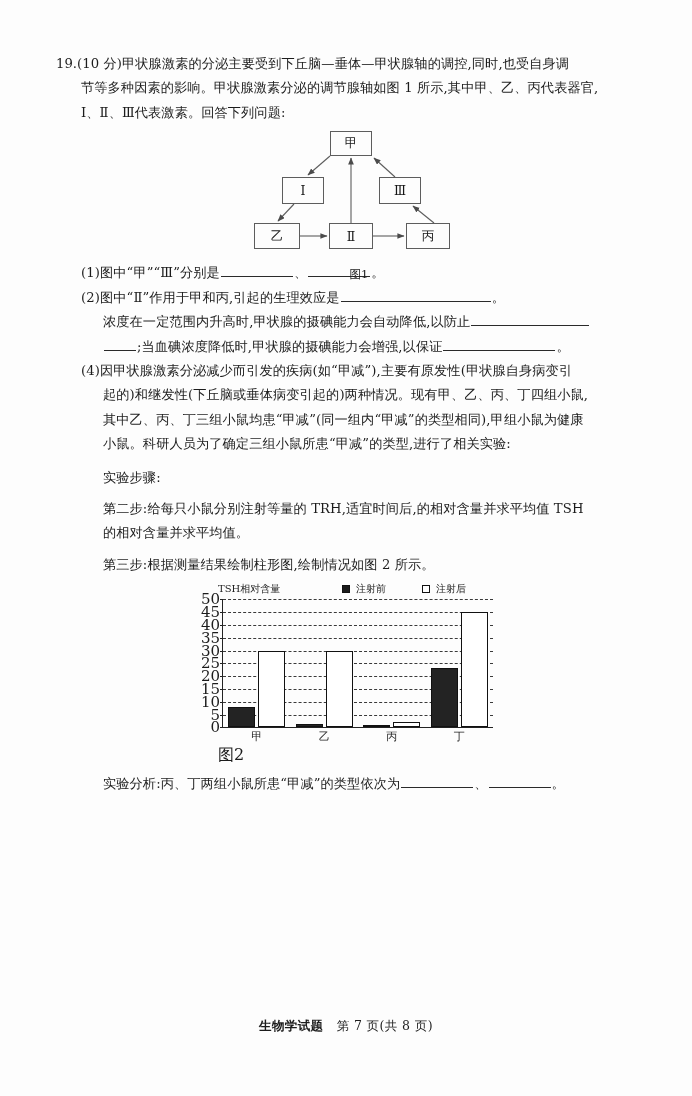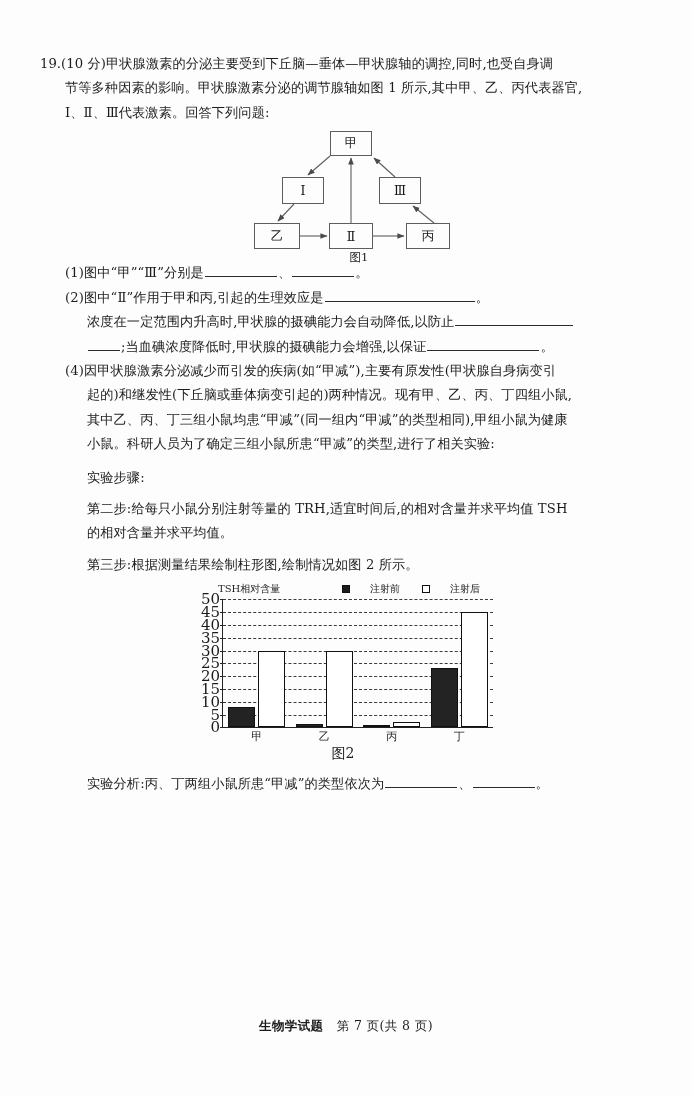--- a/index.html
+++ b/index.html
@@ -33,20 +33,21 @@
   
   .q-block {
     font-size: 13.2px;
     line-height: 1.85;
     letter-spacing: 0.1px;
     text-align: justify;
   }
   .q-line {
     display: block;
     white-space: nowrap;
+    margin-left: 16px;
   }
   .indent-1 { padding-left: 25px; }
   .indent-2 { padding-left: 47px; }
 
   .num-label { letter-spacing: 0; }
 
   
   .blank {
     display: inline-block;
     border-bottom: 1px solid #2a2a2a;
@@ -85,20 +86,21 @@
     justify-content: center;
     font-size: 12.5px;
     font-family: "DejaVu Serif", "Liberation Serif", serif;
     color: #161616;
     box-sizing: border-box;
   }
   .fig-cap {
     position: absolute;
     font-size: 11.5px;
     text-align: center;
+    margin-top: 17px;
   }
 
   
   .fig2-wrap {
     position: relative;
     width: 614px;
     height: 185px;
     margin-top: 6px;
   }
   .fig2 {
@@ -116,21 +118,21 @@
     white-space: nowrap;
     font-family: "DejaVu Serif", "Liberation Serif", serif;
   }
   .legend {
     position: absolute;
     top: -1px;
     font-size: 10px;
     white-space: nowrap;
     display: flex;
     align-items: center;
-    gap: 20px;
+    gap: 6px;
   }
   .legend.l1 { left: 152px; }
   .legend.l2 { left: 232px; }
   .swatch {
     display: inline-block;
     width: 8px; height: 8px;
     border: 1px solid #111;
     box-sizing: border-box;
   }
   .swatch.filled { background: #1b1b1b; }
@@ -181,25 +183,25 @@
   .xlabel {
     position: absolute;
     top: 100%;
     margin-top: 2px;
     font-size: 11px;
     transform: translateX(-50%);
     white-space: nowrap;
   }
   .fig2-cap {
     position: absolute;
-    left: 18px;
+    left: 28px;
     width: 270px;
     top: 162px;
-    text-align: center;
-    font-size: 14px;
+    text-align: left;
+    font-size: 16px;
   }
 
   
   .footer {
     position: absolute;
     left: 0;
     top: 1018px;
     width: 692px;
     text-align: center;
     font-size: 12.5px;

